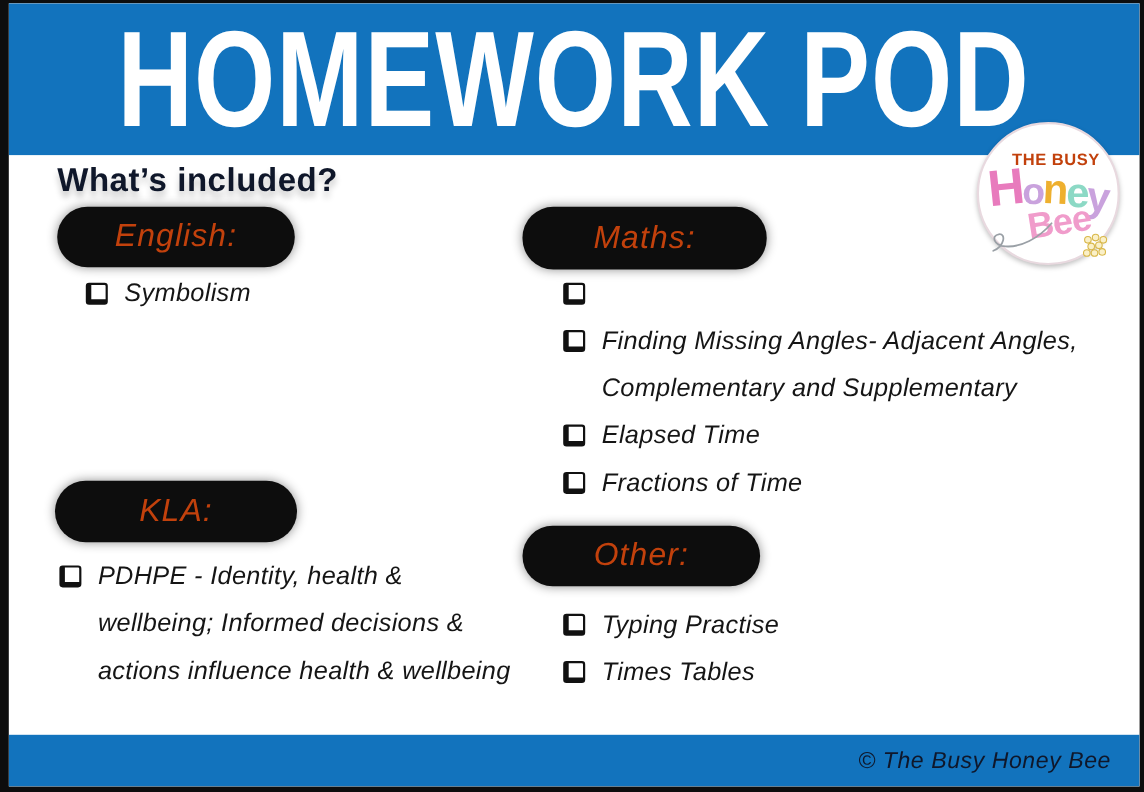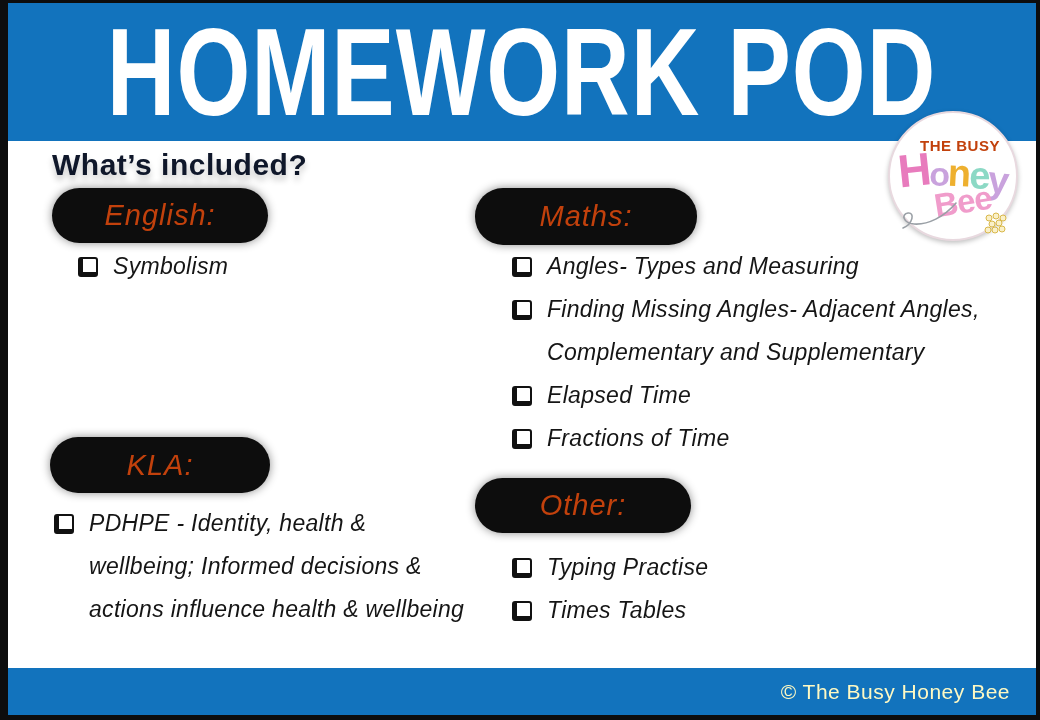--- a/index.html
+++ b/index.html
@@ -105,21 +105,21 @@
     letter-spacing:0.3px;white-space:nowrap;line-height:1;
   }
   
   .footer{
     position:absolute;left:0;right:0;bottom:0;height:47px;
     background:#1273bd;
     display:flex;align-items:center;justify-content:flex-end;
     padding-right:26px;box-sizing:border-box;
   }
   .footer-text{
-    color:#fef9c3;font-size:21px;letter-spacing:0.5px;
+    color:#0f172a;font-size:21px;font-style:italic;letter-spacing:0.5px;
   }
 </style>
 </head>
 <body>
 
 <div class="page">
 
   <div class="header">
     <div class="title">HOMEWORK POD</div>
   </div>
@@ -169,21 +169,20 @@
   <div class="list list-english">
     <div class="row">
       <span class="cb"></span>
       <span class="row-text">Symbolism</span>
     </div>
   </div>
 
   <div class="list list-maths">
     <div class="row">
       <span class="cb"></span>
-      <span class="row-text">Angles- Types and Measuring</span>
     </div>
     <div class="row">
       <span class="cb"></span>
       <span class="row-text">Finding Missing Angles- Adjacent Angles,</span>
     </div>
     <div class="row">
       <span class="cb hidden"></span>
       <span class="row-text">Complementary and Supplementary</span>
     </div>
     <div class="row">

